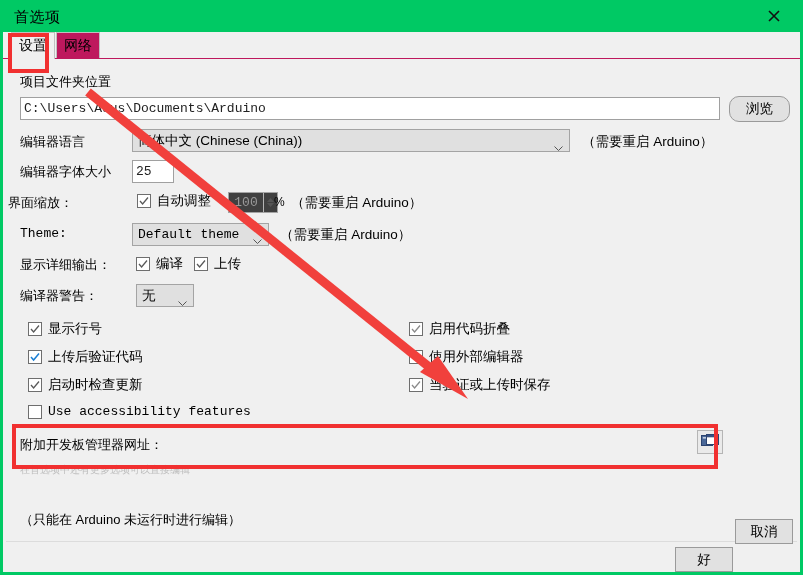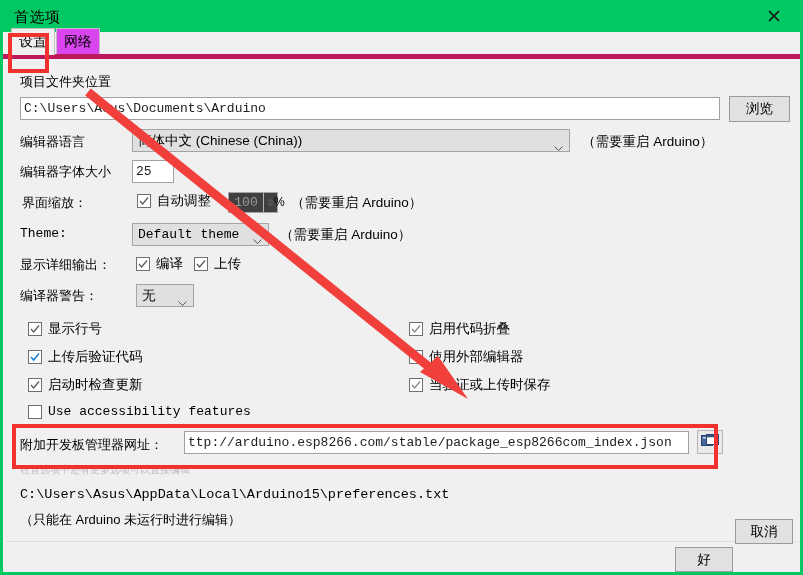--- a/index.html
+++ b/index.html
@@ -50,34 +50,34 @@
     width: 40px; height: 32px;
     display: flex; align-items: center; justify-content: center;
   }
   .close-btn svg { display:block; }
 
   
   .tabstrip {
     position: relative;
     height: 27px;
     background: #f0f0f0;
-    border-bottom: 5px solid #be185d;
+    border-bottom: 1px solid #be185d;
     display: flex;
     align-items: flex-end;
     padding-left: 8px;
     box-sizing: border-box;
   }
   .tab {
     height: 26px;
     line-height: 24px;
     padding: 0 7px;
     font-size: 14px;
     border: 1px solid #c0c0c0;
     border-bottom: none;
-    background: #d946ef;
+    background: #be185d;
     margin-right: 1px;
     position: relative;
     box-sizing: border-box;
   }
   .tab.active {
     background: #f0f0f0;
     border-color: #c0c0c0;
     z-index: 2;
     margin-bottom: -1px;
     height: 27px;
@@ -244,21 +244,21 @@
     </div>
   </div>
 
   <div class="content">
 
     <div class="row" style="left:14px; top:14px;">
       <span class="lbl">项目文件夹位置</span>
     </div>
 
     <input class="txt" style="position: absolute; left: 14px; top: 38px; width: 700px;" value="C:\Users\Asus\Documents\Arduino">
-    <div class="btn" style="position:absolute; left:723px; top:37px; width:61px; height:26px;">
+    <div class="btn" style="position:absolute; left:723px; top:37px; width:61px; height:26px;border-radius:10px;">
       <span>浏览</span>
     </div>
 
     <div class="row" style="left:14px; top:74px;">
       <span class="lbl">编辑器语言</span>
     </div>
     <div class="combo" style="position:absolute; left:126px; top:70px; width:438px;">
       <span>简体中文  (Chinese  (China))</span>
       <span class="arrow">
         <svg width="9" height="5" viewBox="0 0 9 5">
@@ -268,21 +268,21 @@
     </div>
     <div class="row" style="left:576px; top:74px;">
       <span class="hint">（需要重启 Arduino）</span>
     </div>
 
     <div class="row" style="left:14px; top:104px;">
       <span class="lbl">编辑器字体大小</span>
     </div>
     <input class="txt" style="position: absolute; left: 126px; top: 101px; width: 42px;" value="25">
 
-    <div class="row" style="left:16px; top:135px;">
+    <div class="row" style="left:2px; top:135px;">
       <span class="lbl">界面缩放：</span>
     </div>
     <div class="cbrow" style="position:absolute; left:131px; top:133px;">
       <span class="cb">
         <svg width="10" height="10" viewBox="0 0 10 10">
             <path d="M1 5 L3.6 8 L9 1.5" stroke="#595959" stroke-width="1.3" fill="none"></path>
           </svg>
       </span>
       <span class="t">自动调整</span>
     </div>
@@ -397,36 +397,32 @@
         <svg width="10" height="10" viewBox="0 0 10 10">
             <path d="M1 5 L3.6 8 L9 1.5" stroke="#8a8a8a" stroke-width="1.3" fill="none"></path>
           </svg>
       </span>
       <span class="t">当验证或上传时保存</span>
     </div>
 
     <div class="row" style="left:14px; top:377px;">
       <span class="lbl">附加开发板管理器网址：</span>
     </div>
-    <input class="txt" style="position: absolute; left: 178px; top: 372px; width: 505px;" value="ttp://arduino.esp8266.com/stable/package_esp8266com_index.json">
     <div class="urlbtn" style="position:absolute; left:691px; top:371px;">
       <svg width="18" height="16" viewBox="0 0 18 16" aria-hidden="true">
         <rect x="0.5" y="1.5" width="11" height="10" fill="#4a6898" stroke="#2c4470"></rect>
         <rect x="1.8" y="3.2" width="8.4" height="1.3" fill="#dfe6f2"></rect>
         <rect x="5.5" y="0.5" width="12" height="10" fill="#ffffff" stroke="#2c4470"></rect>
         <rect x="5.5" y="0.5" width="12" height="2.3" fill="#34508a" stroke="#2c4470"></rect>
       </svg>
     </div>
 
     <div class="row" style="left:14px; top:404px;">
       <span class="graytxt">在首选项中还有更多选项可以直接编辑</span>
     </div>
-    <div class="row" style="left:14px; top:428px;">
-      <span class="lbl lbl-mono" style="font-size:13.5px;">C:\Users\Asus\AppData\Local\Arduino15\preferences.txt</span>
-    </div>
     <div class="row" style="left:14px; top:452px;">
       <span class="lbl">（只能在 Arduino 未运行时进行编辑）</span>
     </div>
 
     <div style="position:absolute; left:0; right:0; top:482px; border-top:1px solid #dcdcdc;"></div>
     <div class="btn" style="position:absolute; left:669px; top:488px; width:50px; height:25px;">
       <span>好</span>
     </div>
     <div class="btn" style="position:absolute; left:729px; top:460px; width:57px; height:25px;">
       <span>取消</span>

